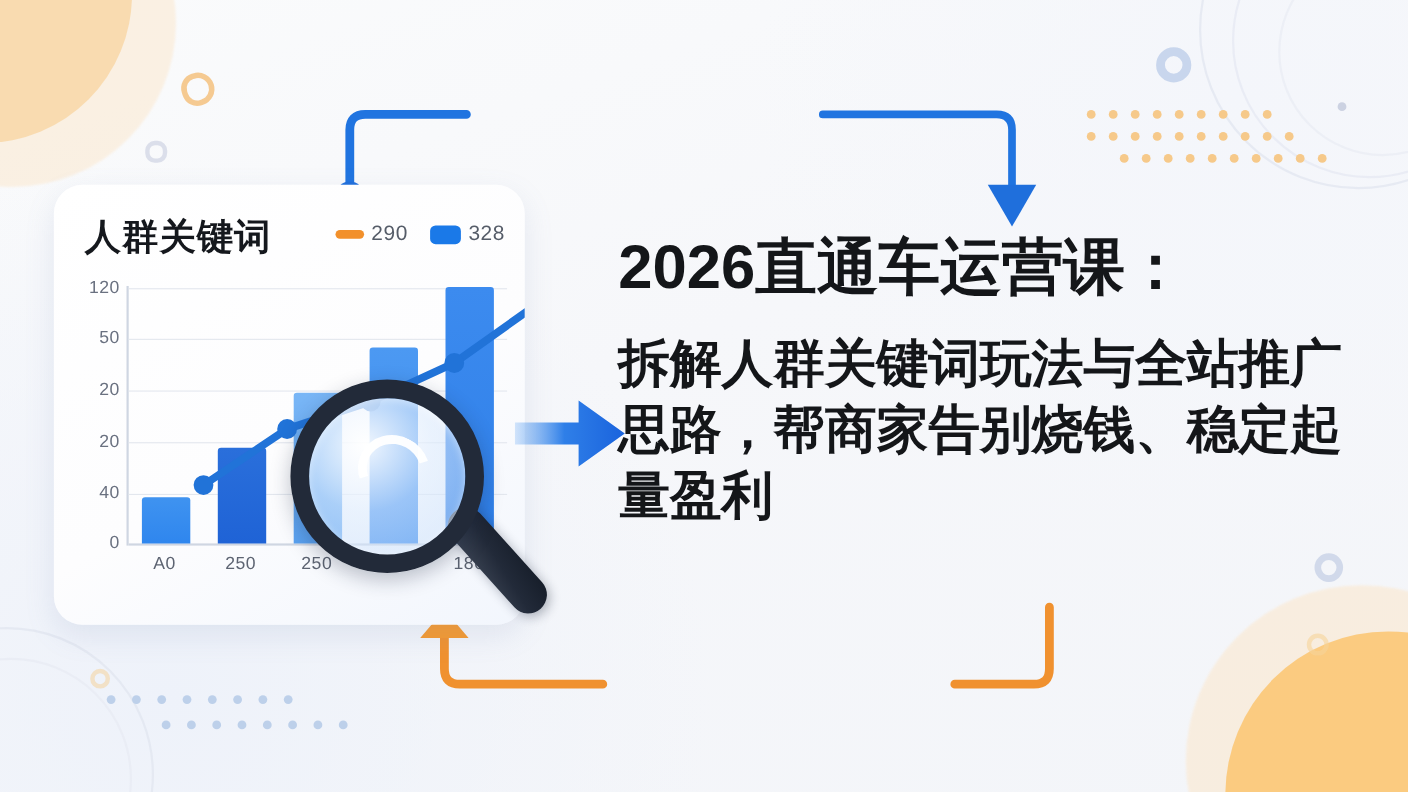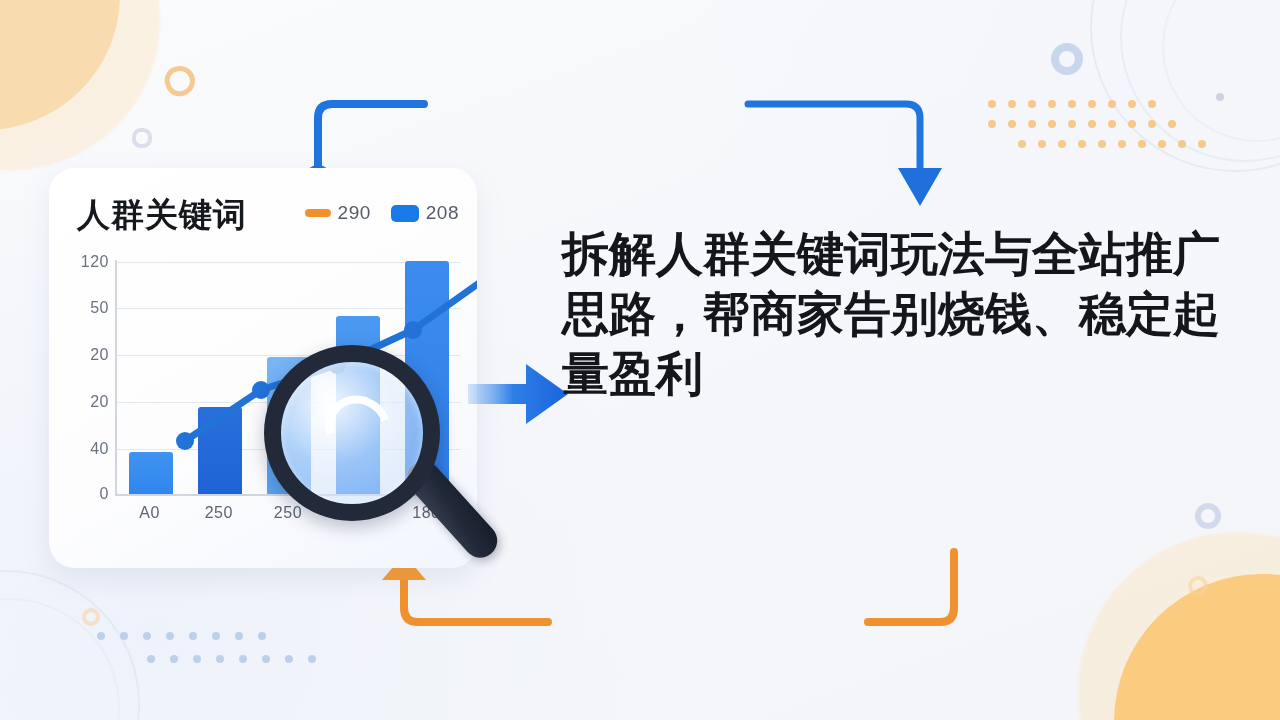--- a/index.html
+++ b/index.html
@@ -140,21 +140,21 @@
     transform:rotate(28deg);
   }
 
   
   .text-block { position:absolute; left:562px; top:212px; width:674px; }
   .headline {
     font-size:56px; font-weight:800; color:#141619; letter-spacing:0px;
     line-height:1.12; white-space:nowrap;
   }
   .subline {
-    margin-top:12px; font-size:47px; font-weight:800; color:#141619;
+    margin-top:25px; font-size:47px; font-weight:800; color:#141619;
     line-height:1.28; letter-spacing:0px; width:668px;
   }
   .blue-arrow { position:absolute; left:468px; top:358px; width:102px; height:72px; }
 </style>
 </head>
 <body>
 
 <div id="stage">
 
   <div class="deco blob-tl-outer"></div>
@@ -250,21 +250,21 @@
   <div class="chart-card">
     <div class="chart-title">人群关键词</div>
 
     <div class="legend">
       <div class="legend-item">
         <span class="legend-swatch line"></span>
         <span class="legend-label">290</span>
       </div>
       <div class="legend-item">
         <span class="legend-swatch bar"></span>
-        <span class="legend-label">208</span>
+        <span class="legend-label">328</span>
       </div>
     </div>
 
     <div class="plot">
       <div class="ylabels">
         <span style="top:2px">120</span>
         <span style="top:48px">50</span>
         <span style="top:95px">20</span>
         <span style="top:142px">20</span>
         <span style="top:189px">40</span>
@@ -319,17 +319,18 @@
       <linearGradient id="ag" x1="0" y1="0" x2="1" y2="0">
         <stop offset="0%" stop-color="#5aa0f2" stop-opacity="0.25"></stop>
         <stop offset="45%" stop-color="#2f7fe8"></stop>
         <stop offset="100%" stop-color="#1a63dd"></stop>
       </linearGradient>
     </defs>
     <path d="M0,26 L58,26 L58,6 L100,36 L58,66 L58,46 L0,46 Z" fill="url(#ag)"></path>
   </svg>
 
   <div class="text-block">
+    <div class="headline">2026直通车运营课：</div>
     <div class="subline">拆解人群关键词玩法与全站推广思路，帮商家告别烧钱、稳定起量盈利</div>
   </div>
 
 
 </div>
 
 </body></html>

